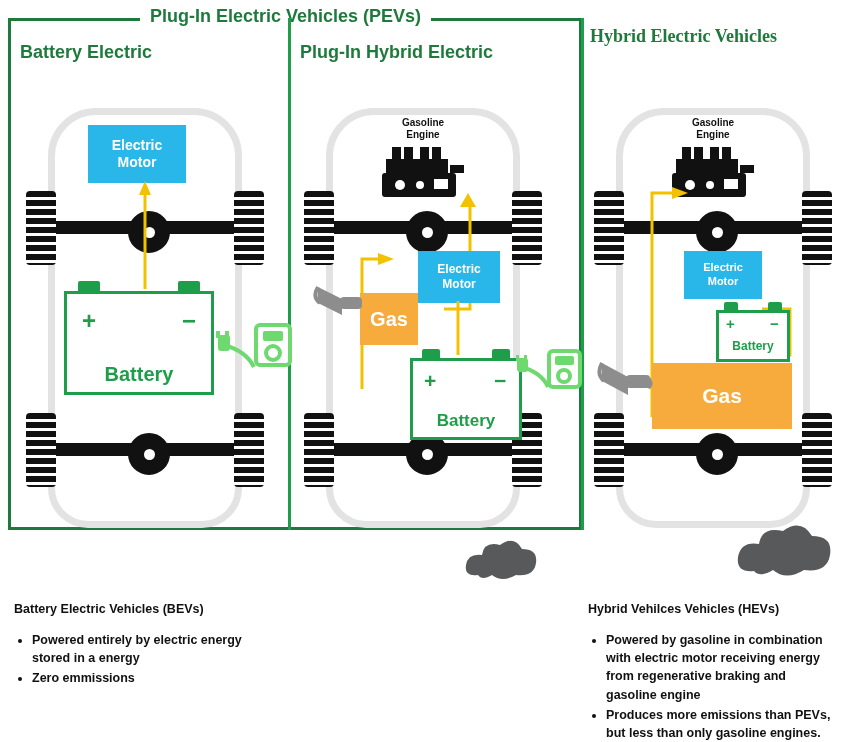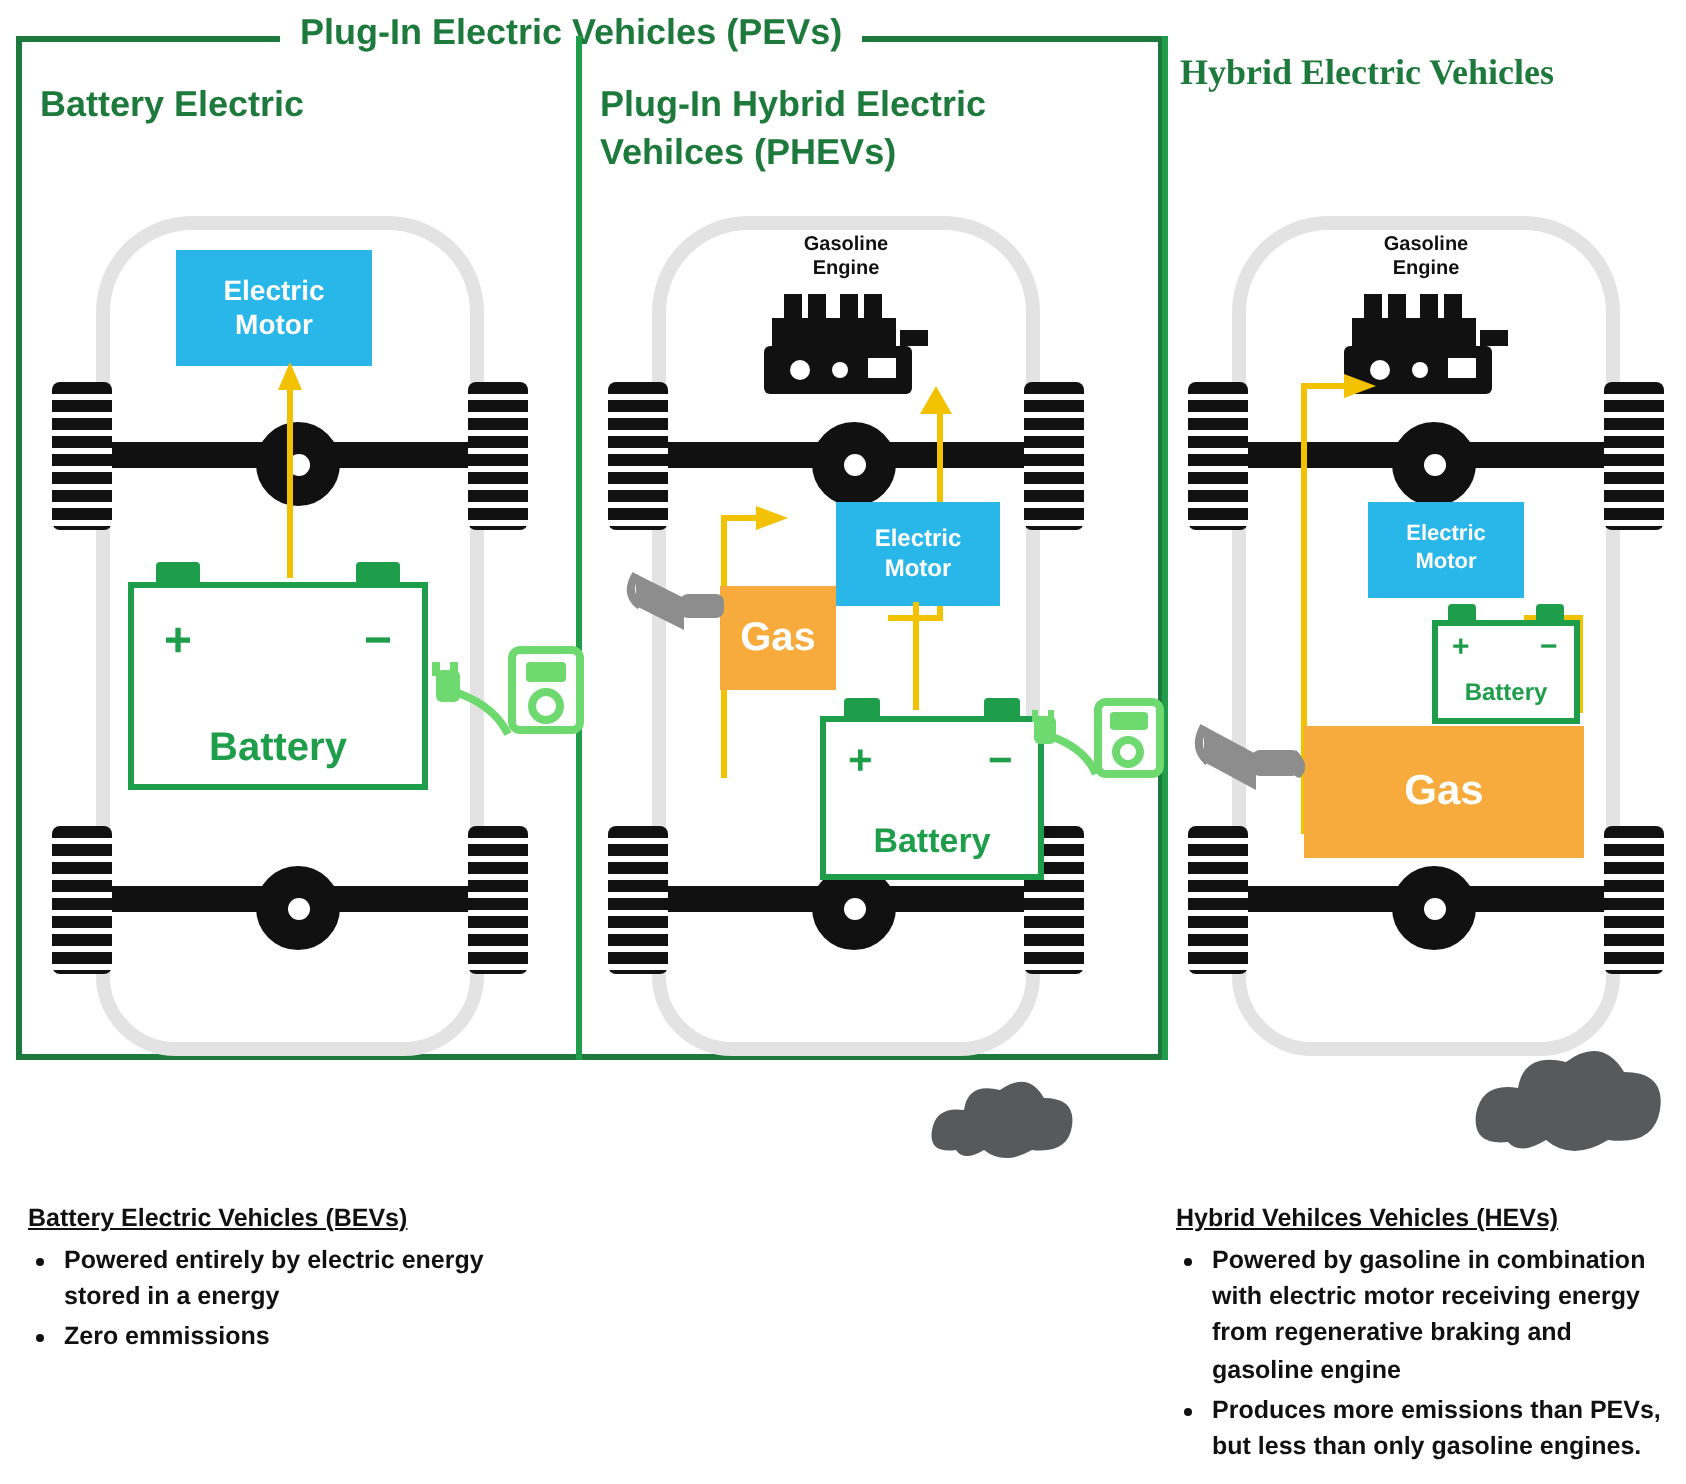--- a/index.html
+++ b/index.html
@@ -93,21 +93,21 @@
     position:absolute;text-align:center;font-size:10px;font-weight:bold;color:#111;line-height:1.15;
   }
   .engine-ico{position:absolute;}
   .plug{position:absolute;}
   .nozzle{position:absolute;}
   .smoke{position:absolute;}
   .arrow{position:absolute;}
 
   
   .caption{position:absolute;font-size:12.5px;color:#111;line-height:1.45;}
-  .caption .ctitle{font-weight:bold;margin-bottom:3px;text-decoration:underline;}
+  .caption .ctitle{font-weight:bold;margin-bottom:13px;}
   .caption ul{margin:0;padding-left:18px;}
   .caption li{font-weight:bold;margin-bottom:2px;}
   .cap1{left:14px;top:600px;width:250px;}
   .cap2{left:298px;top:600px;width:280px;}
   .cap3{left:588px;top:600px;width:252px;}
 </style>
 </head>
 <body>
 
 <div class="stage">
@@ -115,21 +115,20 @@
   <div class="pev-bracket"></div>
   <div class="pev-title">Plug-In Electric Vehicles (PEVs)</div>
   <div class="vdiv v1"></div>
   <div class="vdiv v2"></div>
 
   <div class="col-head c1">
     <div>Battery Electric</div>
   </div>
   <div class="col-head c2">
     <div>Plug-In Hybrid Electric</div>
-    <div>Vehilces (PHEVs)</div>
   </div>
   <div class="col-head c3">
     <div>Hybrid Electric Vehicles</div>
   </div>
 
   <div class="car c1">
     <div class="chassis">
       <div class="body-outline"></div>
       <div class="axle front"></div>
       <div class="axle rear"></div>

